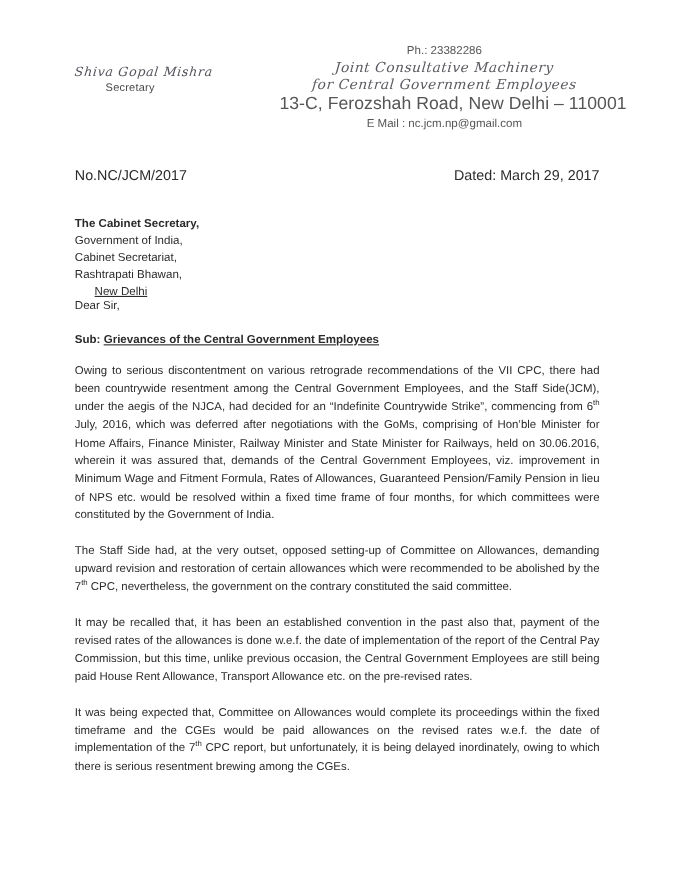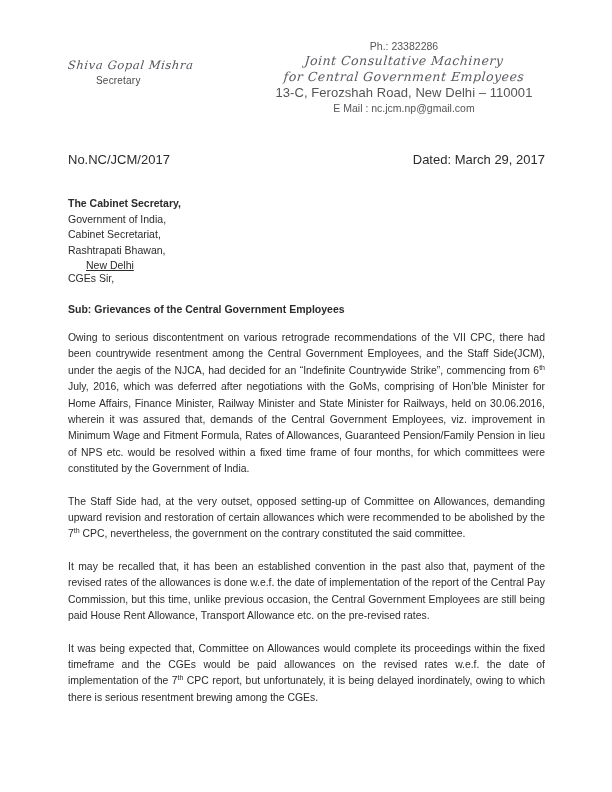--- a/index.html
+++ b/index.html
@@ -80,21 +80,21 @@
     transform: skewX(-5deg);
   }
   .org-script-2 {
     font-family: "DejaVu Serif", serif;
     font-style: italic;
     font-size: 12.5px;
     letter-spacing: 0.5px;
     color: #5a5a60;
     transform: skewX(-5deg);
   }
-  .org-addr { font-size: 13px; letter-spacing: 0.05px; text-align: center; }
+  .org-addr { font-size: 16px; letter-spacing: 0.05px; text-align: center; }
   .org-email { font-size: 10.5px; }
 
   
   .ref-row {
     position: absolute;
     left: 68px;
     top: 152px;
     width: 477px;
     display: flex;
     justify-content: space-between;
@@ -122,21 +122,21 @@
     font-size: 10.5px;
   }
   .subject {
     position: absolute;
     left: 68px;
     top: 303px;
     font-size: 10.5px;
     font-weight: bold;
   }
   .subject .sub-label { text-decoration: none; }
-  .subject .sub-text { }
+  .subject .sub-text { text-decoration: underline; }
 
   
   .body-text {
     position: absolute;
     left: 68px;
     top: 330px;
     width: 477px;
     font-size: 10.4px;
     line-height: 16.4px;
     text-align: justify;
@@ -182,21 +182,21 @@
   </div>
 
   <div class="addressee">
     <div class="bold">The Cabinet Secretary,</div>
     <div>Government of India,</div>
     <div>Cabinet Secretariat,</div>
     <div>Rashtrapati Bhawan,</div>
     <div><span class="uline">New Delhi</span></div>
   </div>
 
-  <div class="salutation">CGEs Sir,</div>
+  <div class="salutation">Dear Sir,</div>
 
   <div class="subject">
     <span class="sub-label">Sub:</span><span>&nbsp;</span><span class="sub-text">Grievances of the Central Government Employees</span>
   </div>
 
   <div class="body-text">
 
     <p><span>Owing to serious discontentment on various retrograde recommendations of the VII CPC, there had been countrywide resentment among the Central Government Employees, and the Staff Side(JCM), under the aegis of the NJCA, had decided for an </span><span class="b">“Indefinite Countrywide Strike”</span><span>, commencing from </span><span class="b">6</span><sup class="b">th</sup><span class="b"> July, 2016</span><span>, which was deferred after negotiations with the GoMs, comprising of Hon’ble Minister for </span><span class="b">Home Affairs, Finance Minister, Railway Minister and State Minister for Railways</span><span>, held on 30.06.2016, wherein it was assured that, demands of the Central Government Employees, viz. </span><span class="b">improvement in Minimum Wage and Fitment Formula, Rates of Allowances, Guaranteed Pension/Family Pension in lieu of NPS etc.</span><span> would be resolved within a fixed time frame of four months, for which committees were constituted by the Government of India.</span></p>
 
 

